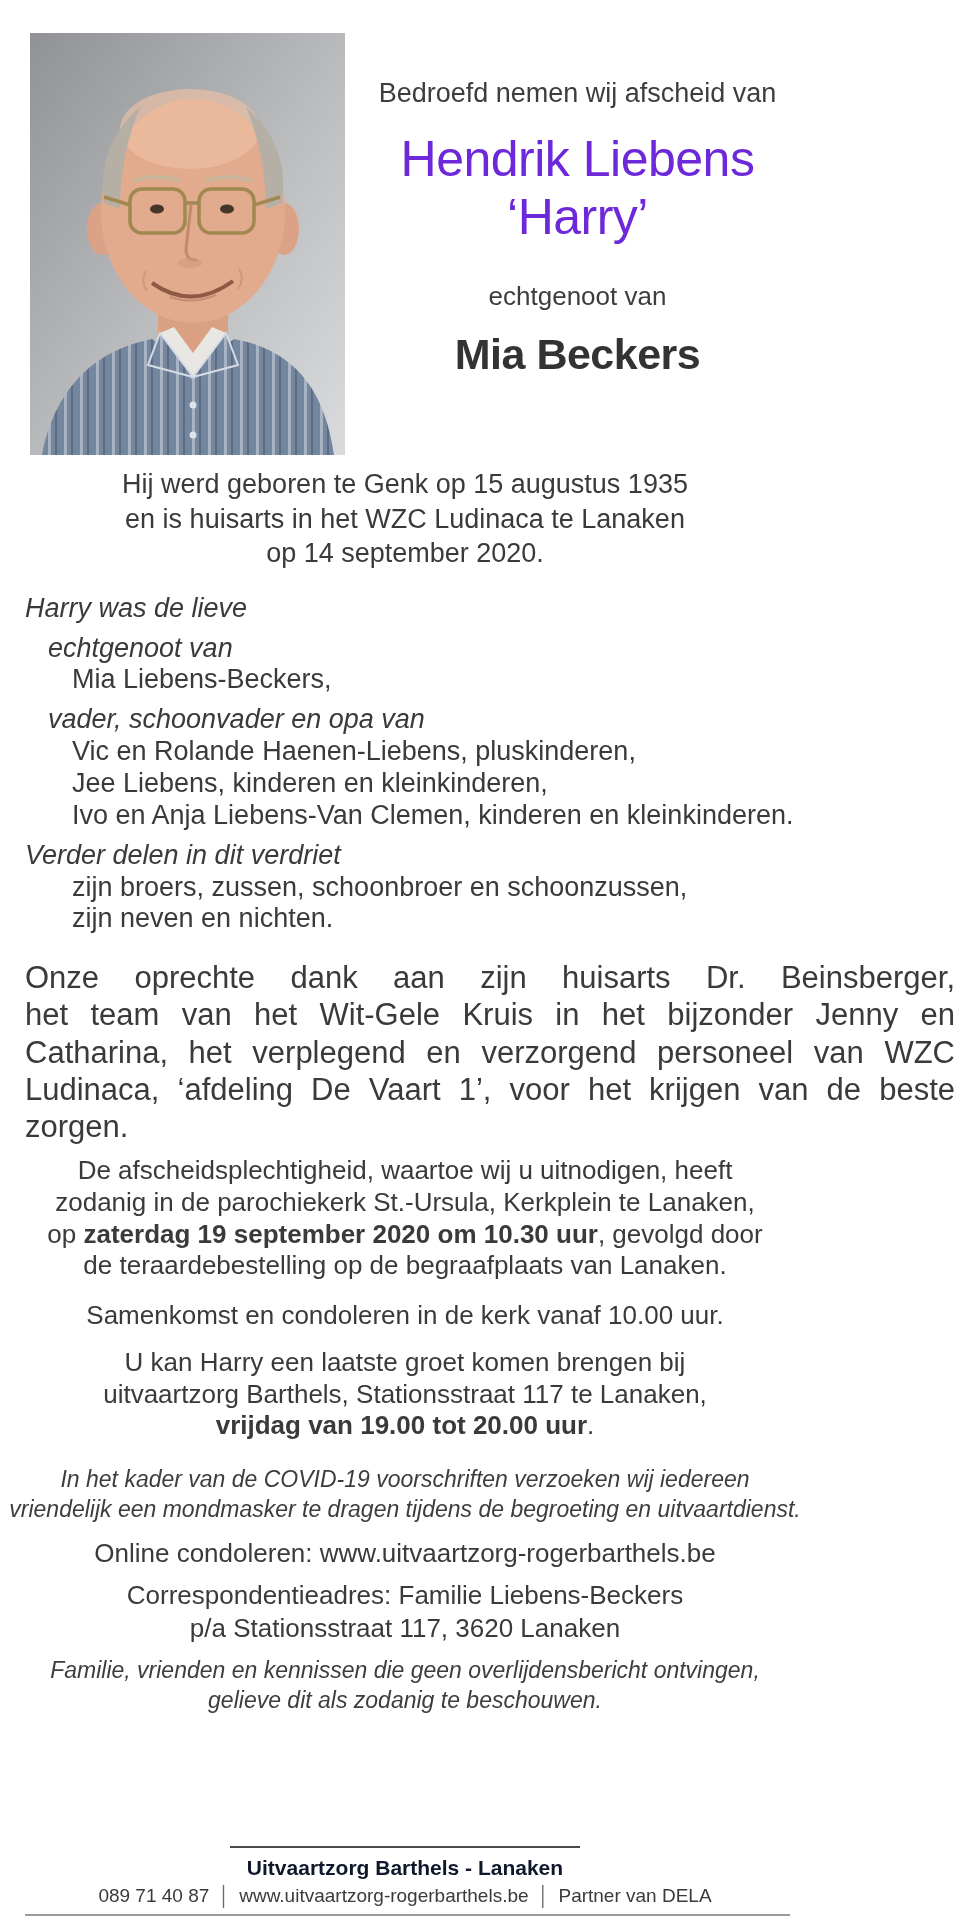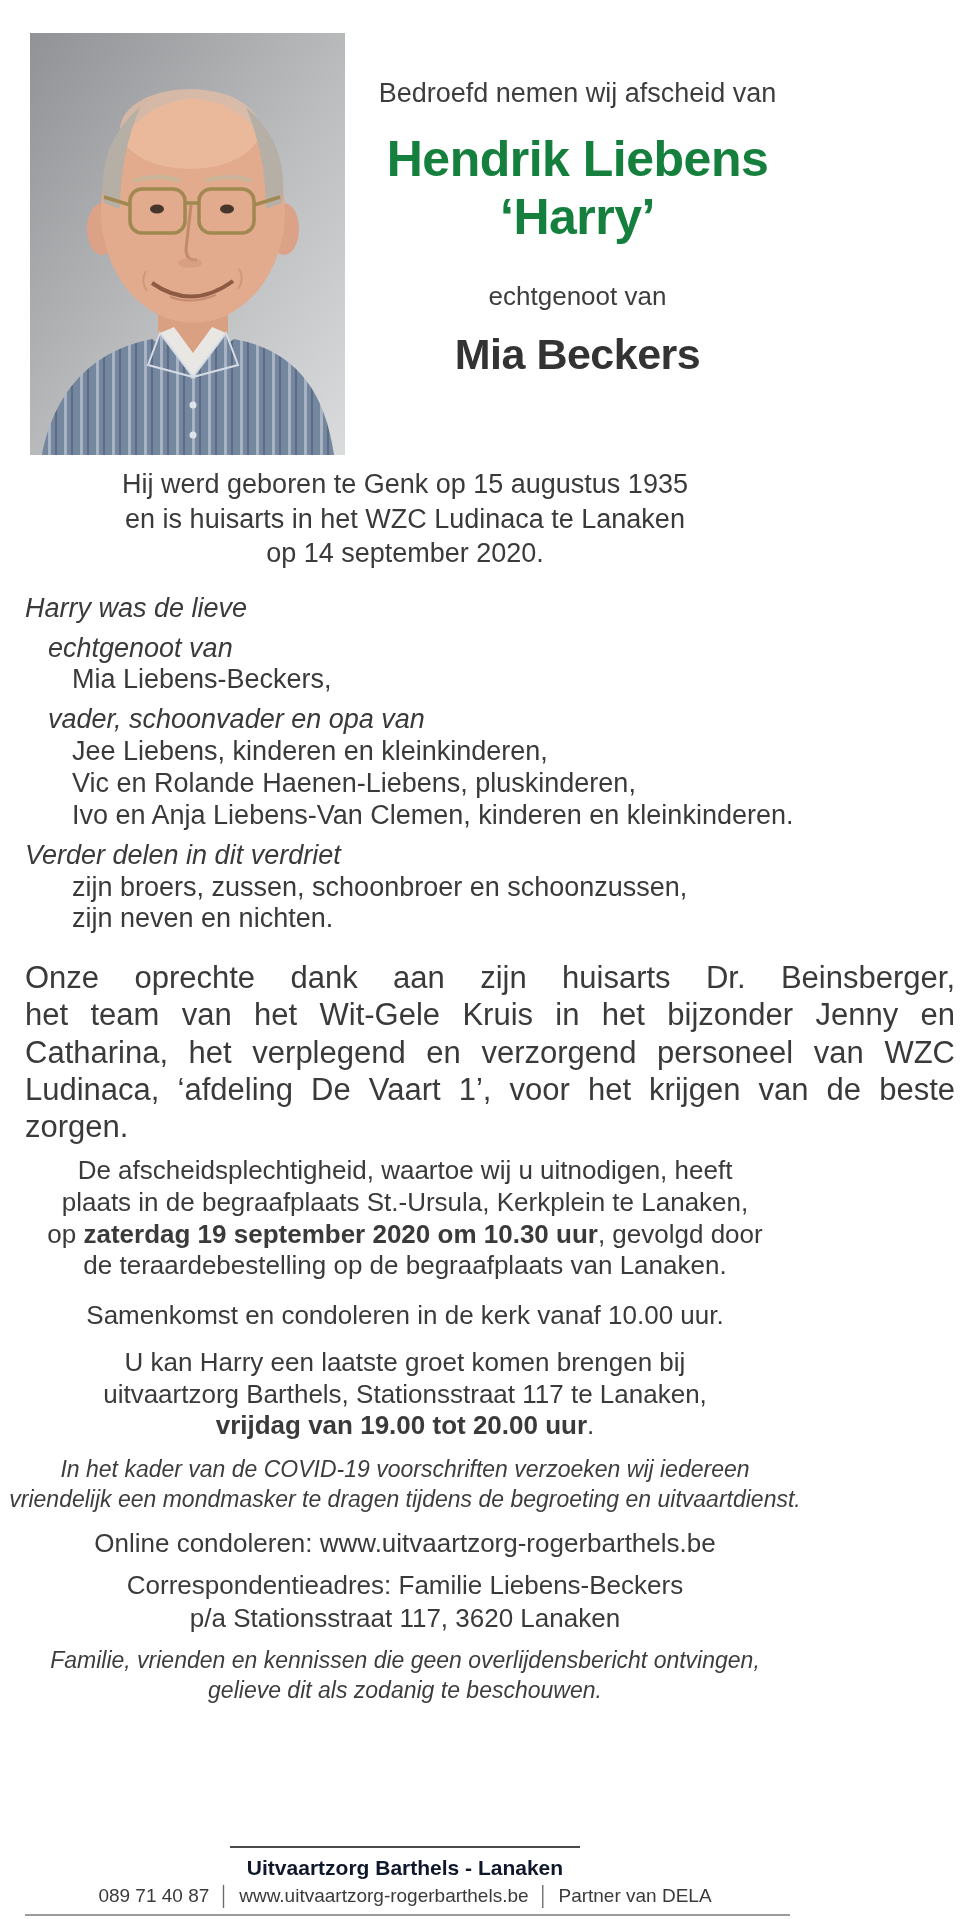--- a/index.html
+++ b/index.html
@@ -11,21 +11,21 @@
     background: #ffffff;
     overflow: hidden;
     font-family: "Liberation Sans", "DejaVu Sans", sans-serif;
     color: #3a3a3a;
   }
   .top-section { display: flex; padding: 33px 0 0 30px; }
   .photo { width: 315px; height: 422px; flex: 0 0 auto; }
   .photo svg { display: block; width: 100%; height: 100%; }
   .header-text { flex: 1 1 auto; padding: 45px 180px 0 10px; text-align: center; }
   .intro { font-size: 27px; color: #3d3d3d; }
-  .name { font-size: 50px; font-weight: 700; color: #15803d; line-height: 1.12; margin-top: 22px; letter-spacing: -0.5px; }
+  .name { font-size: 50px; font-weight: 400; color: #6d28d9; line-height: 1.12; margin-top: 22px; letter-spacing: -0.5px; }
   .nickname { margin-top: 2px; }
   .spouse-label { font-size: 26px; margin-top: 36px; color: #3d3d3d; }
   .spouse-name { font-size: 43px; font-weight: 700; color: #333333; margin-top: 18px; letter-spacing: -0.5px; }
 
   .block { width: 810px; text-align: center; }
   .birth-death { margin-top: 12px; font-size: 27px; line-height: 1.28; }
 
   .family { margin-top: 22px; font-size: 27px; line-height: 1.18; }
   .it { font-style: italic; }
   .f-l0 { padding-left: 25px; margin-top: 8px; }
@@ -33,21 +33,21 @@
   .f-l2 { padding-left: 72px; }
 
   .thanks { margin: 24px 25px 0; font-size: 31px; line-height: 1.2; }
   .jline { text-align: justify; text-align-last: justify; }
   .jline-last { text-align: left; }
 
   .ceremony { margin-top: 10px; font-size: 26px; line-height: 1.22; }
   .b { font-weight: 700; }
   .gathering { margin-top: 18px; font-size: 26px; }
   .greeting { margin-top: 16px; font-size: 26px; line-height: 1.22; }
-  .covid { margin-top: 13px; font-size: 23px; line-height: 1.28; color: #3d3d3d; }
+  .covid { margin-top: 23px; font-size: 23px; line-height: 1.28; color: #3d3d3d; }
   .online { margin-top: 14px; font-size: 26px; }
   .correspondence { margin-top: 10px; font-size: 26px; line-height: 1.25; }
   .notice { margin-top: 12px; font-size: 23px; line-height: 1.28; color: #3d3d3d; }
 
   .footer { position: absolute; left: 0; bottom: 12px; width: 810px; text-align: center; }
   .footer-rule { width: 350px; margin: 0 auto 8px auto; border-top: 2px solid #4a4a4a; }
   .footer-company { font-size: 21px; font-weight: 700; color: #0f172a; }
   .footer-contact { font-size: 19px; margin-top: 5px; color: #3a3a3a; }
   .sep { margin: 0 9px; color: #6a6a6a; }
   .page-bottom-rule { position: absolute; left: 25px; bottom: 3px; width: 765px; border-top: 2px solid #9b9b9b; }
@@ -131,39 +131,39 @@
     <div>Hij werd geboren te Genk op 15 augustus 1935</div>
     <div>en is huisarts in het WZC Ludinaca te Lanaken</div>
     <div>op 14 september 2020.</div>
   </div>
 
   <div class="family">
     <div class="f-l0 it">Harry was de lieve</div>
     <div class="f-l1 it">echtgenoot van</div>
     <div class="f-l2">Mia Liebens-Beckers,</div>
     <div class="f-l1 it">vader, schoonvader en opa van</div>
+    <div class="f-l2">Vic en Rolande Haenen-Liebens, pluskinderen,</div>
     <div class="f-l2">Jee Liebens, kinderen en kleinkinderen,</div>
-    <div class="f-l2">Vic en Rolande Haenen-Liebens, pluskinderen,</div>
     <div class="f-l2">Ivo en Anja Liebens-Van Clemen, kinderen en kleinkinderen.</div>
     <div class="f-l0 it">Verder delen in dit verdriet</div>
     <div class="f-l2">zijn broers, zussen, schoonbroer en schoonzussen,</div>
     <div class="f-l2">zijn neven en nichten.</div>
   </div>
 
   <div class="thanks">
     <div class="jline">Onze oprechte dank aan zijn huisarts Dr. Beinsberger,</div>
     <div class="jline">het team van het Wit-Gele Kruis in het bijzonder Jenny en</div>
     <div class="jline">Catharina, het verplegend en verzorgend personeel van WZC</div>
     <div class="jline">Ludinaca, ‘afdeling De Vaart 1’, voor het krijgen van de beste</div>
     <div class="jline-last">zorgen.</div>
   </div>
 
   <div class="block ceremony">
     <div>De afscheidsplechtigheid, waartoe wij u uitnodigen, heeft</div>
-    <div>plaats in de begraafplaats St.-Ursula, Kerkplein te Lanaken,</div>
+    <div>zodanig in de parochiekerk St.-Ursula, Kerkplein te Lanaken,</div>
     <div><span>op </span><span class="b">zaterdag 19 september 2020 om 10.30 uur</span><span>, gevolgd door</span></div>
     <div>de teraardebestelling op de begraafplaats van Lanaken.</div>
   </div>
 
   <div class="block gathering">Samenkomst en condoleren in de kerk vanaf 10.00 uur.</div>
 
   <div class="block greeting">
     <div>U kan Harry een laatste groet komen brengen bij</div>
     <div>uitvaartzorg Barthels, Stationsstraat 117 te Lanaken,</div>
     <div><span class="b">vrijdag van 19.00 tot 20.00 uur</span><span>.</span></div>

